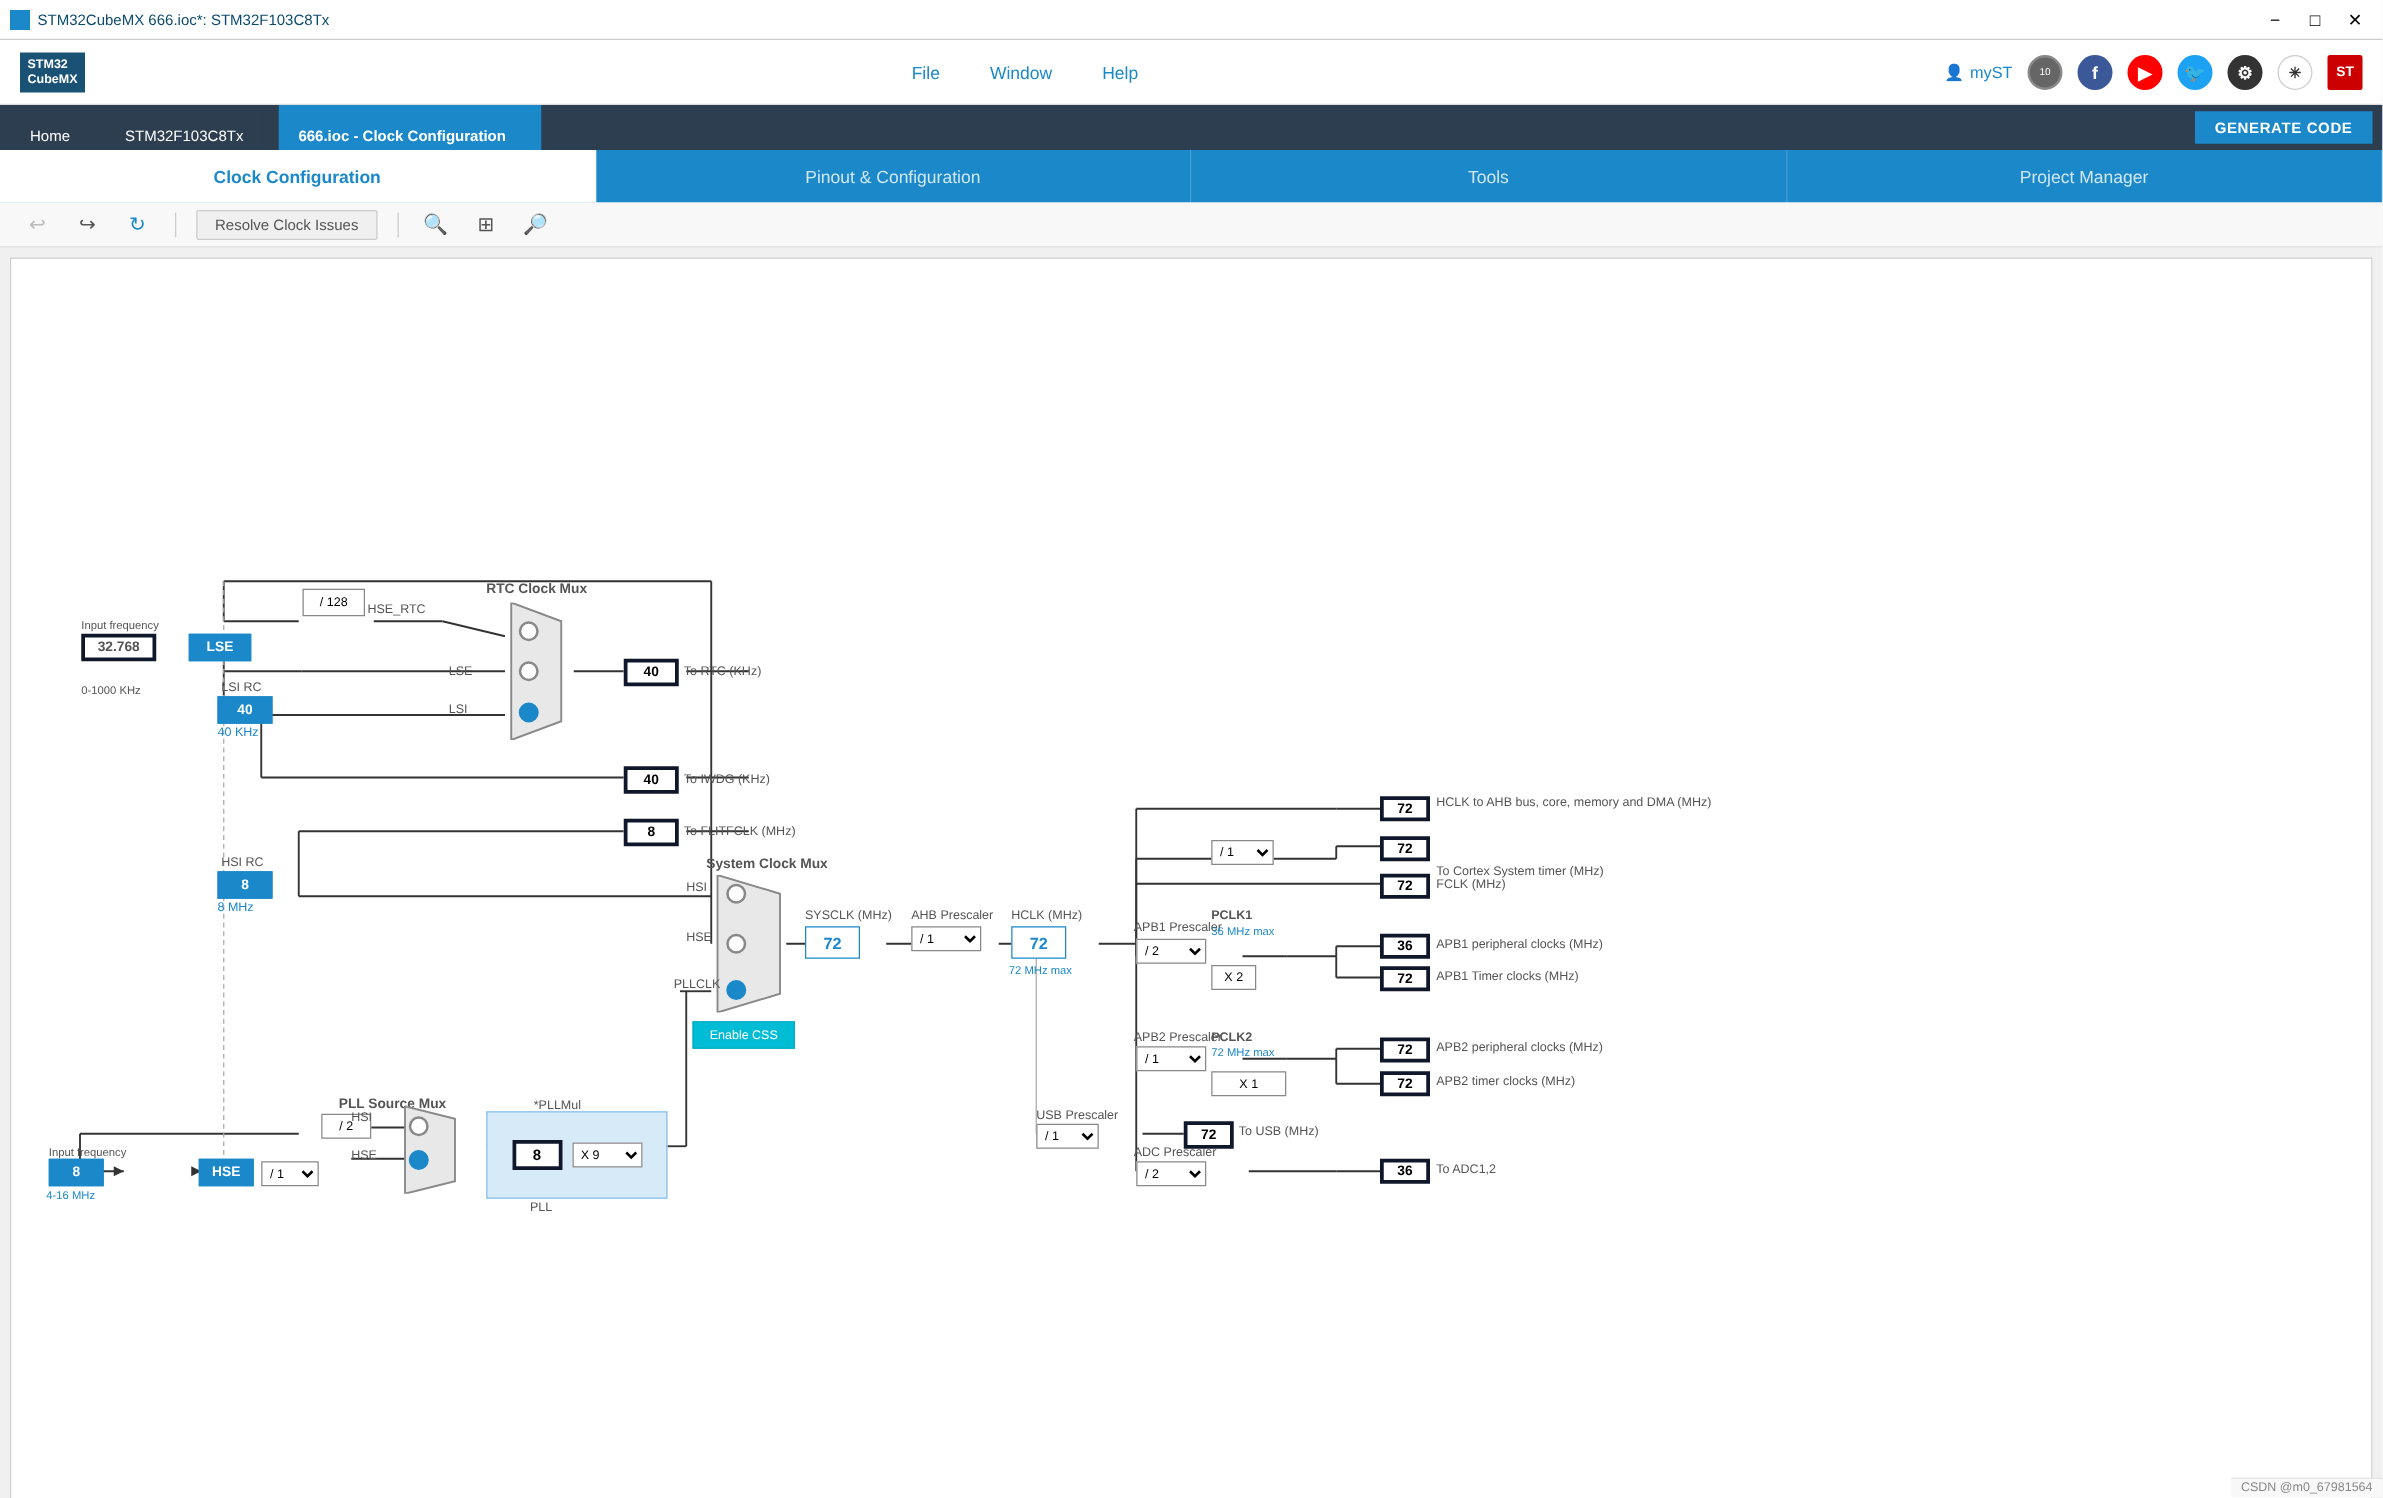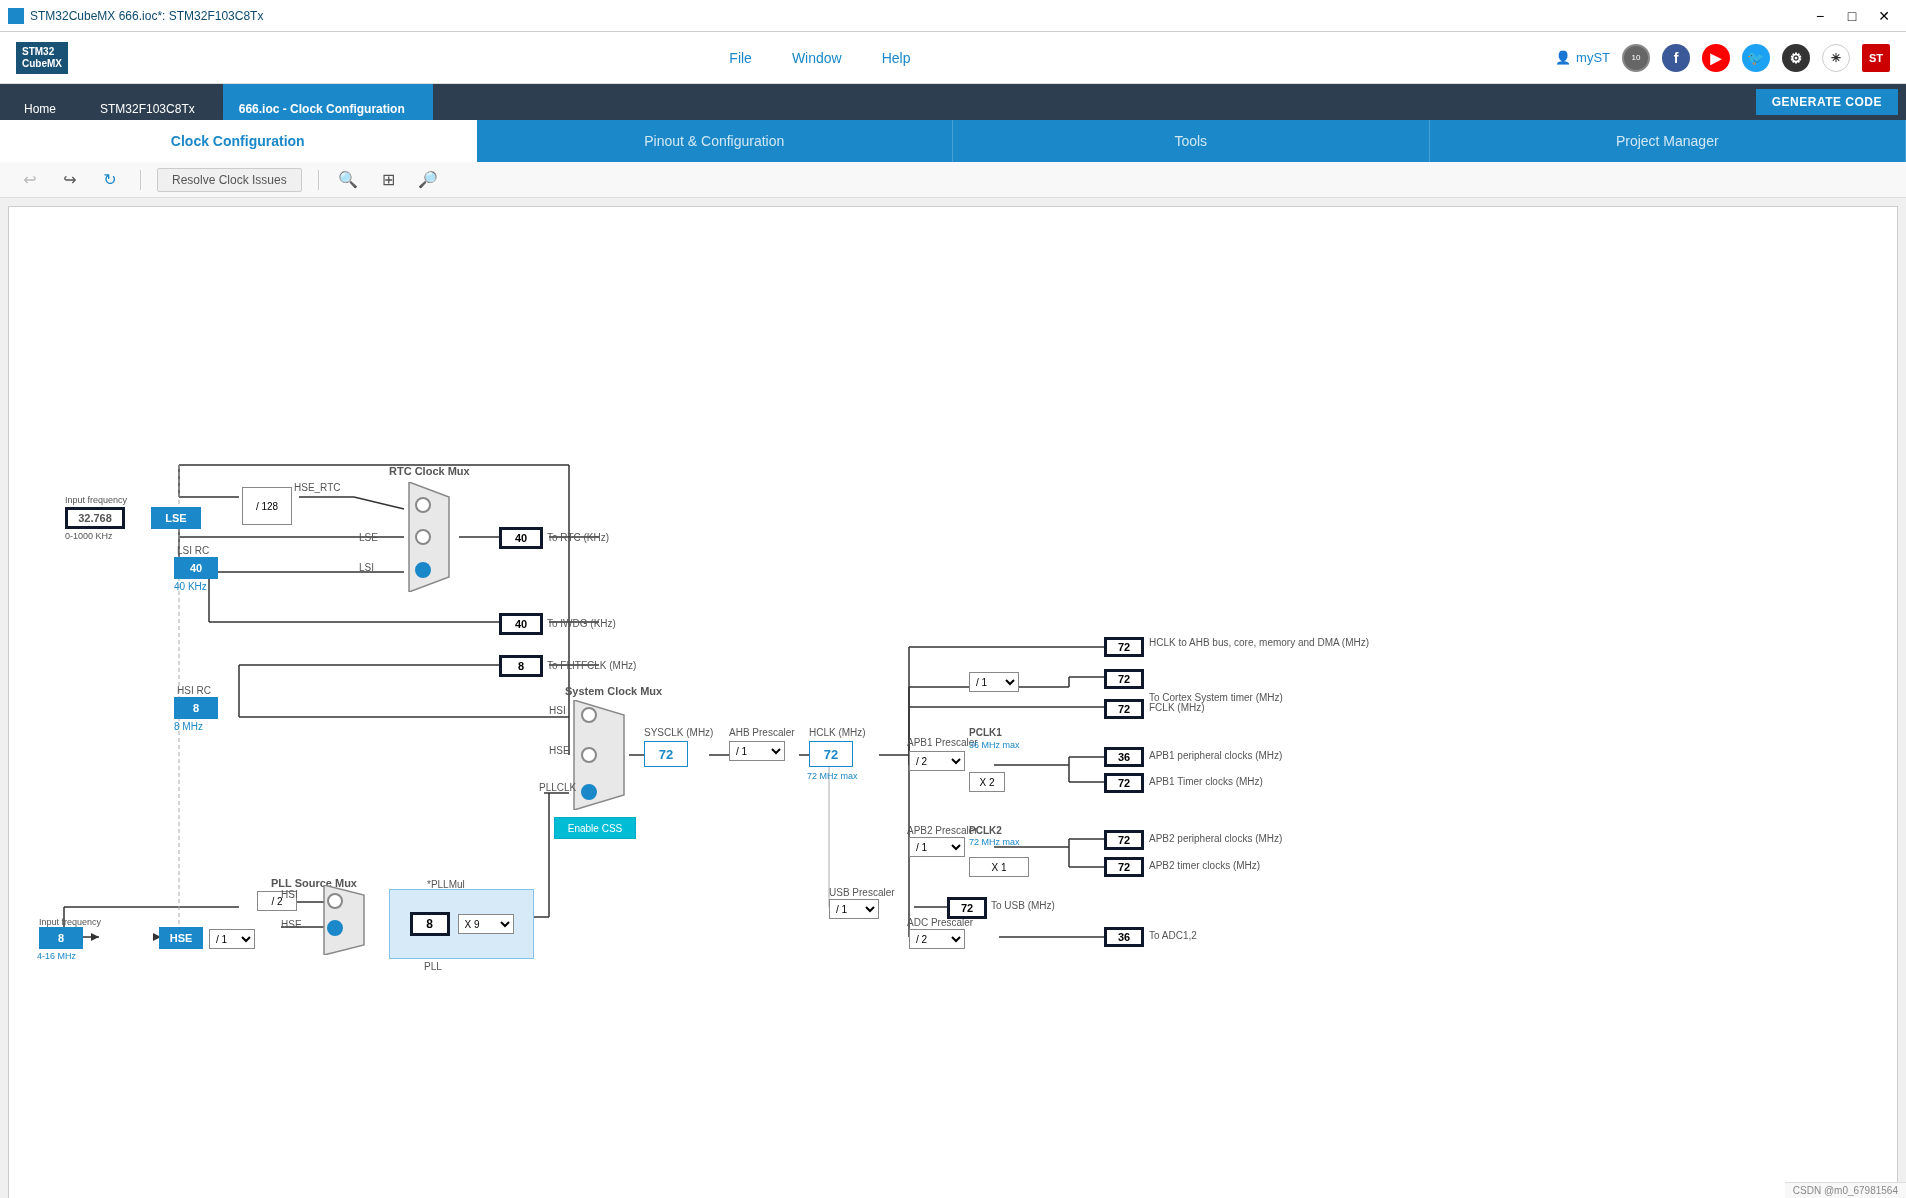--- a/index.html
+++ b/index.html
@@ -430,34 +430,34 @@
       <polygon points="152,730 144,726 144,734" fill="#333"></polygon>
     </svg>
 
     <div class="label" style="left:56px; top:288px;">
       <div style="font-size:9px; color:#555;">Input frequency</div>
     </div>
 
     <div class="value-box" style="left:56px; top:300px; width:60px; height:22px; font-size:11px; color:#555;">
       <span>32.768</span>
     </div>
-    <div class="label" style="left:56px; top:324px; font-size:9px; color:#555;text-align:center;">0-1000 KHz</div>
+    <div class="label" style="left:56px; top:340px; font-size:9px; color:#555;text-align:center;">0-1000 KHz</div>
 
     <div class="block block-blue" style="left:142px; top:300px; width:50px; height:22px;">
       <span>LSE</span>
     </div>
 
     <div class="label" style="left:168px; top:338px;">LSI RC</div>
 
     <div class="block block-blue" style="left:165px; top:350px; width:44px; height:22px;">
       <span>40</span>
     </div>
     <div class="label label-blue" style="left:165px; top:374px;">40 KHz</div>
 
-    <div class="block block-white" style="left:233px; top:280px; width:50px; height:38px; font-size:10px;">
+    <div class="block block-white" style="left:233px; top:264px; width:50px; height:22px; font-size:10px;">
       <span>/ 128</span>
     </div>
     <div class="label" style="left:285px; top:275px; font-size:10px;">HSE_RTC</div>
 
     <div class="label" style="left:380px; top:258px; font-weight:bold; font-size:11px;">RTC Clock Mux</div>
 
     <svg style="position:absolute; left:390px; top:275px; width:60px; height:110px;">
       <polygon points="10,0 50,15 50,95 10,110" fill="#e8e8e8" stroke="#888" stroke-width="1.5"></polygon>
     </svg>
 

